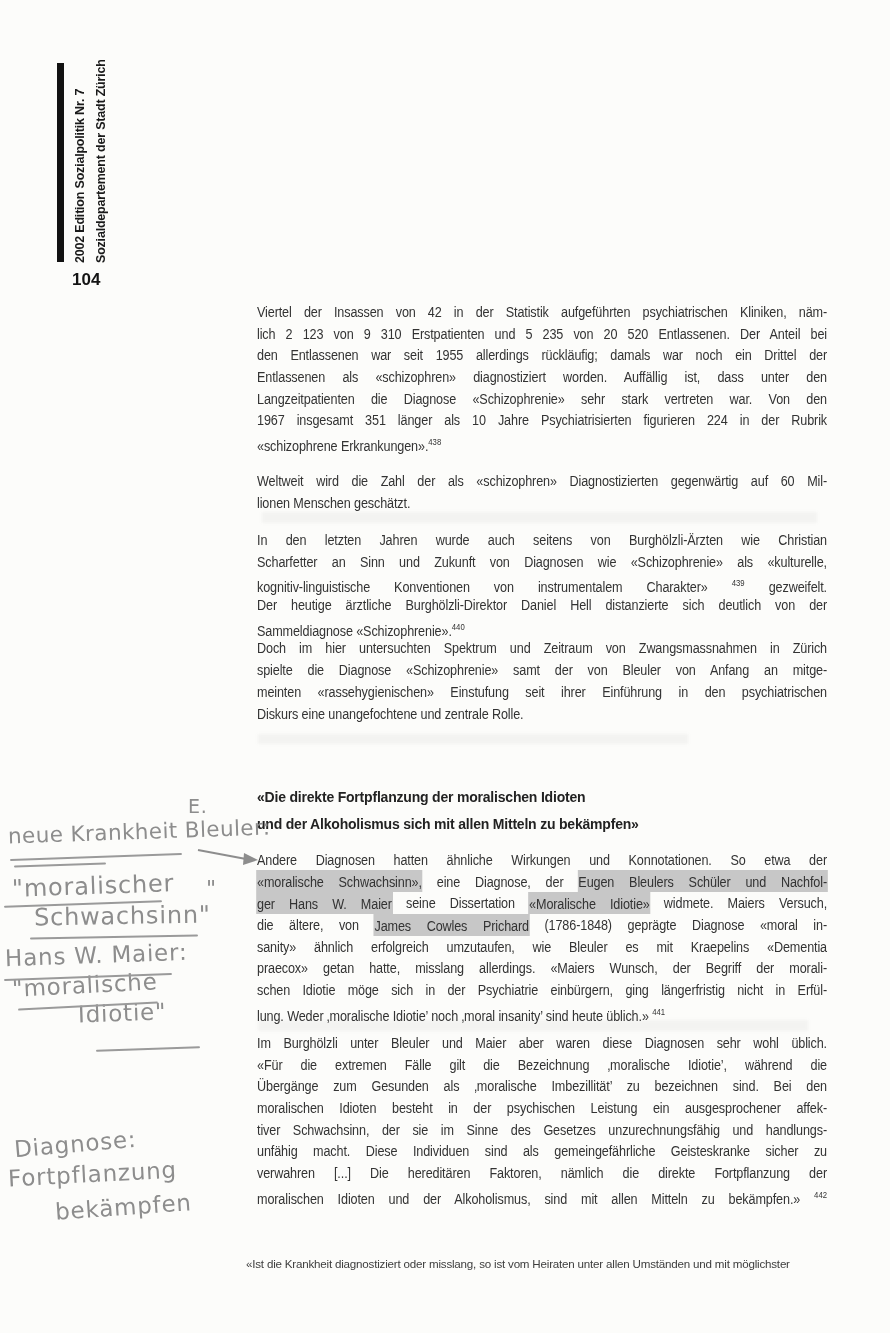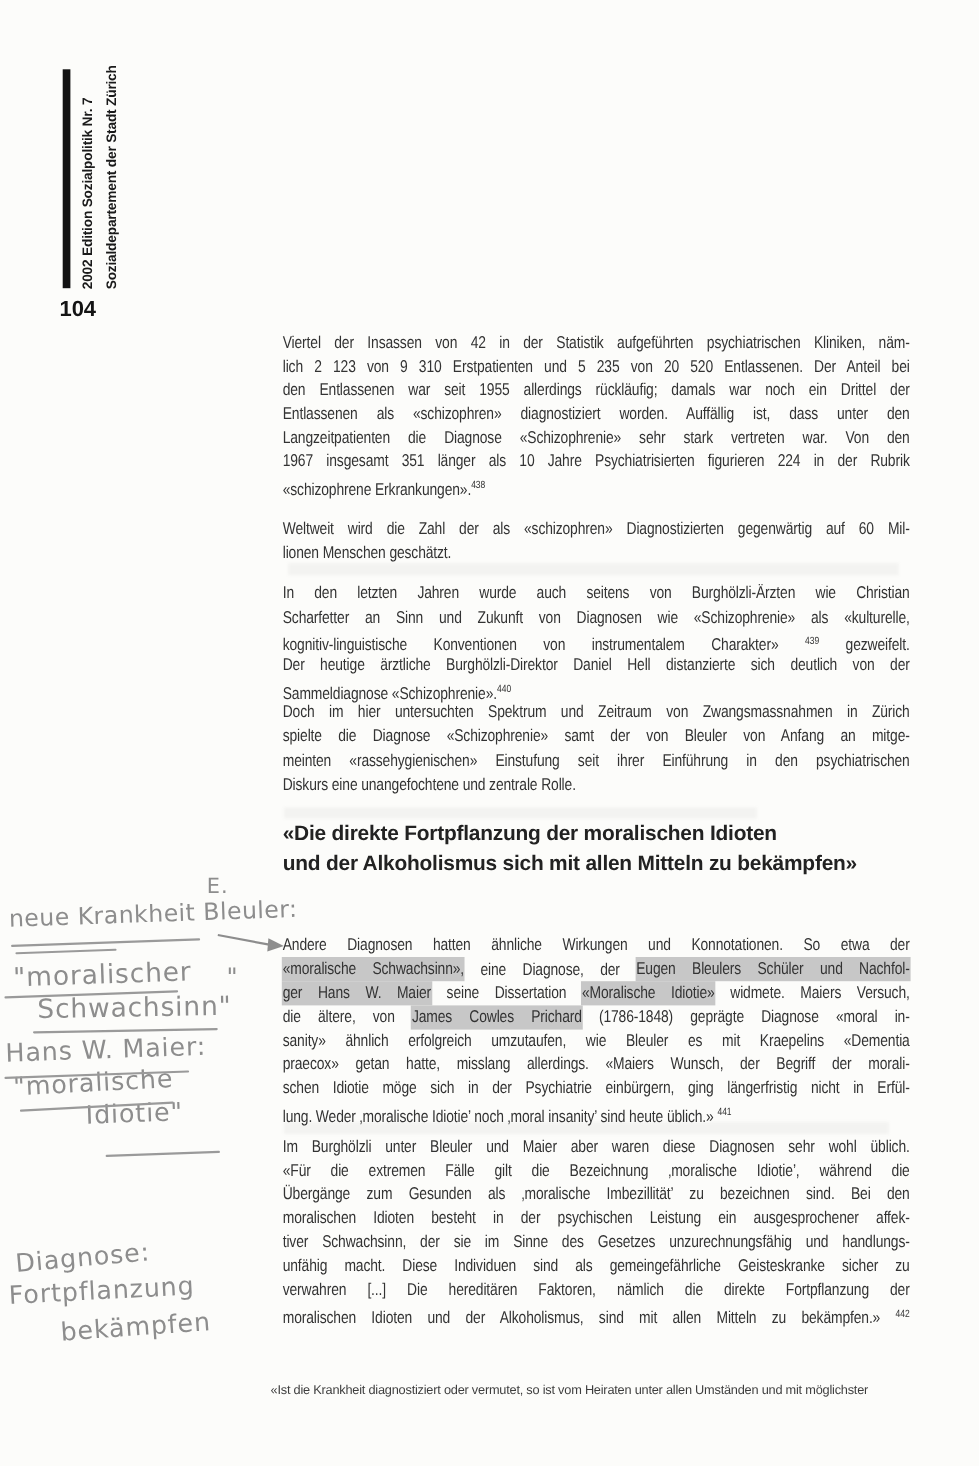--- a/index.html
+++ b/index.html
@@ -9,35 +9,35 @@
     font-family:"Liberation Sans", sans-serif; color:#333;
   }
   
   .bar{position:absolute; left:57px; top:63px; width:6.5px; height:199px; background:#121212;}
   .rot{
     position:absolute; left:70px; top:263px;
     transform:rotate(-90deg); transform-origin:0 0;
     white-space:nowrap; font-weight:bold; font-size:12.5px; line-height:21px;
     letter-spacing:-0.2px; color:#1a1a1a;
   }
-  .pagenum{position:absolute; left:54px; top:270px; font-weight:bold; font-size:20px; color:#141414;}
+  .pagenum{position:absolute; left:72px; top:270px; font-weight:bold; font-size:17px; color:#141414;}
   
   .block{
     position:absolute; left:257px; width:700px;
     transform:scaleX(0.8143); transform-origin:0 0;
     font-size:15.5px; line-height:21.7px; letter-spacing:-0.15px; color:#333;
   }
   .tline{text-align:justify; text-align-last:justify; height:21.7px;}
   .tline.nj{text-align-last:left;}
   sup{font-size:9.5px; letter-spacing:0;}
   .hl{background:#c7c7c7; padding:2.5px 1px; margin:0 -1px;}
   
   .heading{
-    position:absolute; left:257px; top:746px;
-    font-weight:bold; font-size:19px; line-height:26.5px;
+    position:absolute; left:257px; top:784px;
+    font-weight:bold; font-size:14px; line-height:26.5px;
     letter-spacing:-0.2px; color:#222;
   }
   
   .footer{
     position:absolute; left:246px; top:1257px; width:620px;
     font-size:11.6px; line-height:13.8px; letter-spacing:-0.2px; color:#3d3d3d;
   }
   
   .hw{
     position:absolute; font-family:"DejaVu Sans", sans-serif;
@@ -109,21 +109,21 @@
       <div class="tline"><span>«Für die extremen Fälle gilt die Bezeichnung ‚moralische Idiotie’, während die</span></div>
       <div class="tline"><span>Übergänge zum Gesunden als ‚moralische Imbezillität’ zu bezeichnen sind. Bei den</span></div>
       <div class="tline"><span>moralischen Idioten besteht in der psychischen Leistung ein ausgesprochener affek-</span></div>
       <div class="tline"><span>tiver Schwachsinn, der sie im Sinne des Gesetzes unzurechnungsfähig und handlungs-</span></div>
       <div class="tline"><span>unfähig macht. Diese Individuen sind als gemeingefährliche Geisteskranke sicher zu</span></div>
       <div class="tline"><span>verwahren [...] Die hereditären Faktoren, nämlich die direkte Fortpflanzung der</span></div>
       <div class="tline"><span>moralischen Idioten und der Alkoholismus, sind mit allen Mitteln zu bekämpfen.» </span><sup>442</sup></div>
     </div>
 
   <div class="footer">
-    <div>«Ist die Krankheit diagnostiziert oder vermutet, so ist vom Heiraten unter allen  Umständen und mit möglichster</div>
+    <div>«Ist die Krankheit diagnostiziert oder misslang, so ist vom Heiraten unter allen  Umständen und mit möglichster</div>
   </div>
 
   <div class="hw" style="left:188px;top:795px;font-size:19px;">E.</div>
   <div class="hw" style="left:8px;top:819px;font-size:21.5px;letter-spacing:0.4px;transform:rotate(-2deg);">neue Krankheit Bleuler:</div>
   <svg class="arrow" style="left:196px;top:844px;" width="64" height="24" viewBox="0 0 64 24">
     <path d="M2 6 L50 15" stroke="#8d8d8d" stroke-width="2" fill="none"></path>
     <path d="M48 9 L62 16 L47 21 Z" fill="#8d8d8d"></path>
   </svg>
 
   <div class="hw" style="left:12px;top:872px;font-size:24px;transform:rotate(-2deg);">"moralischer</div>

